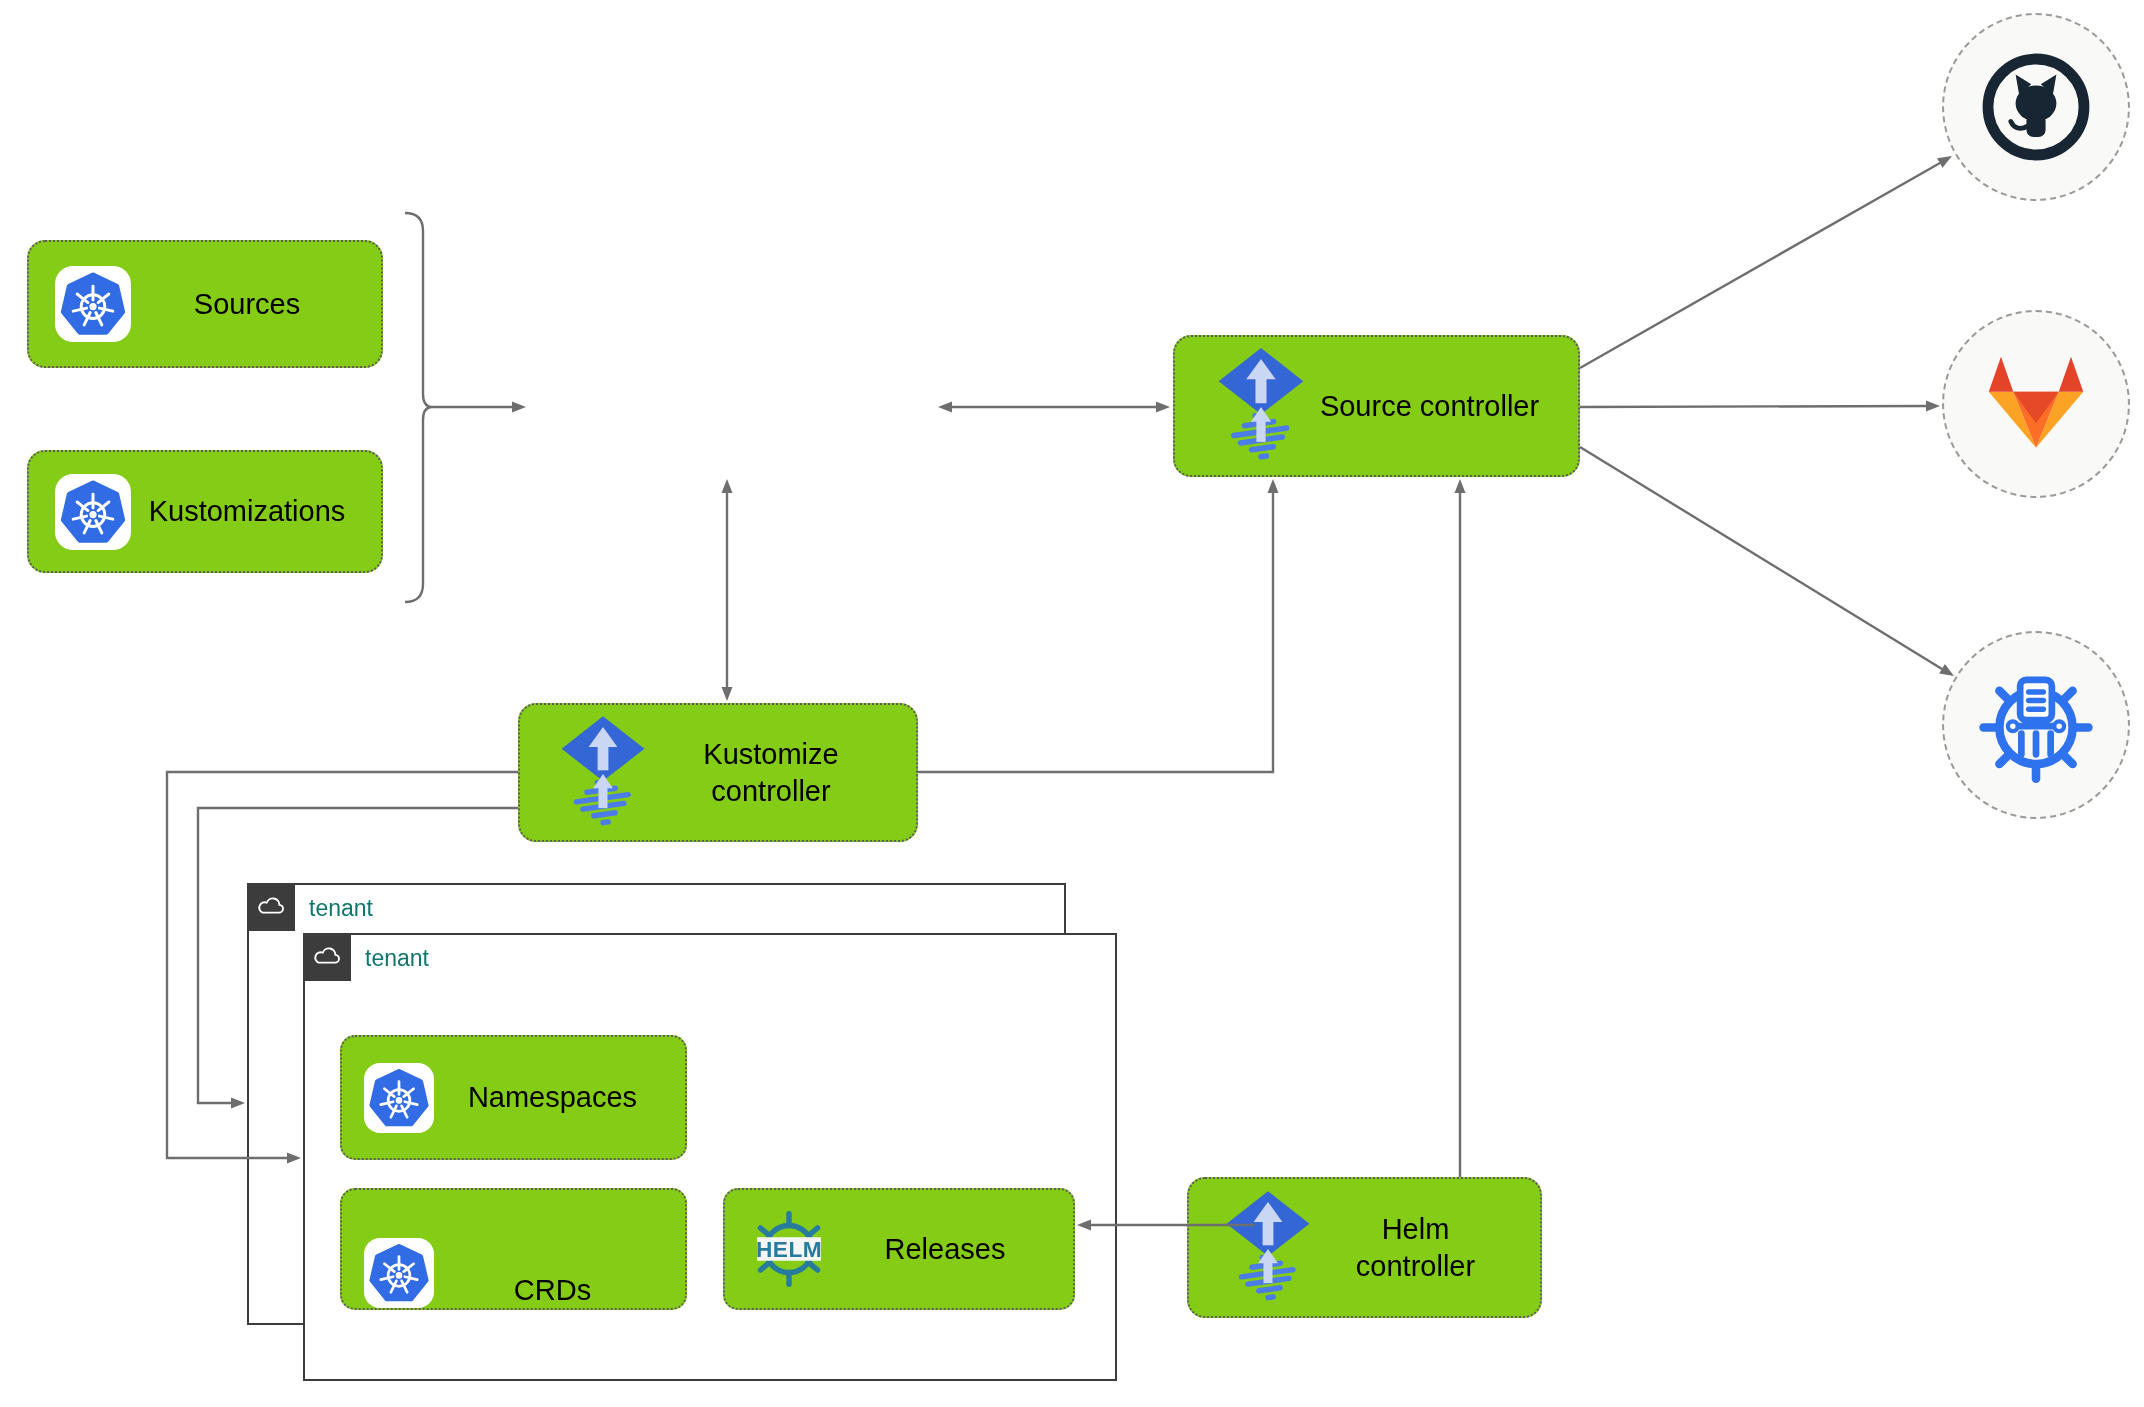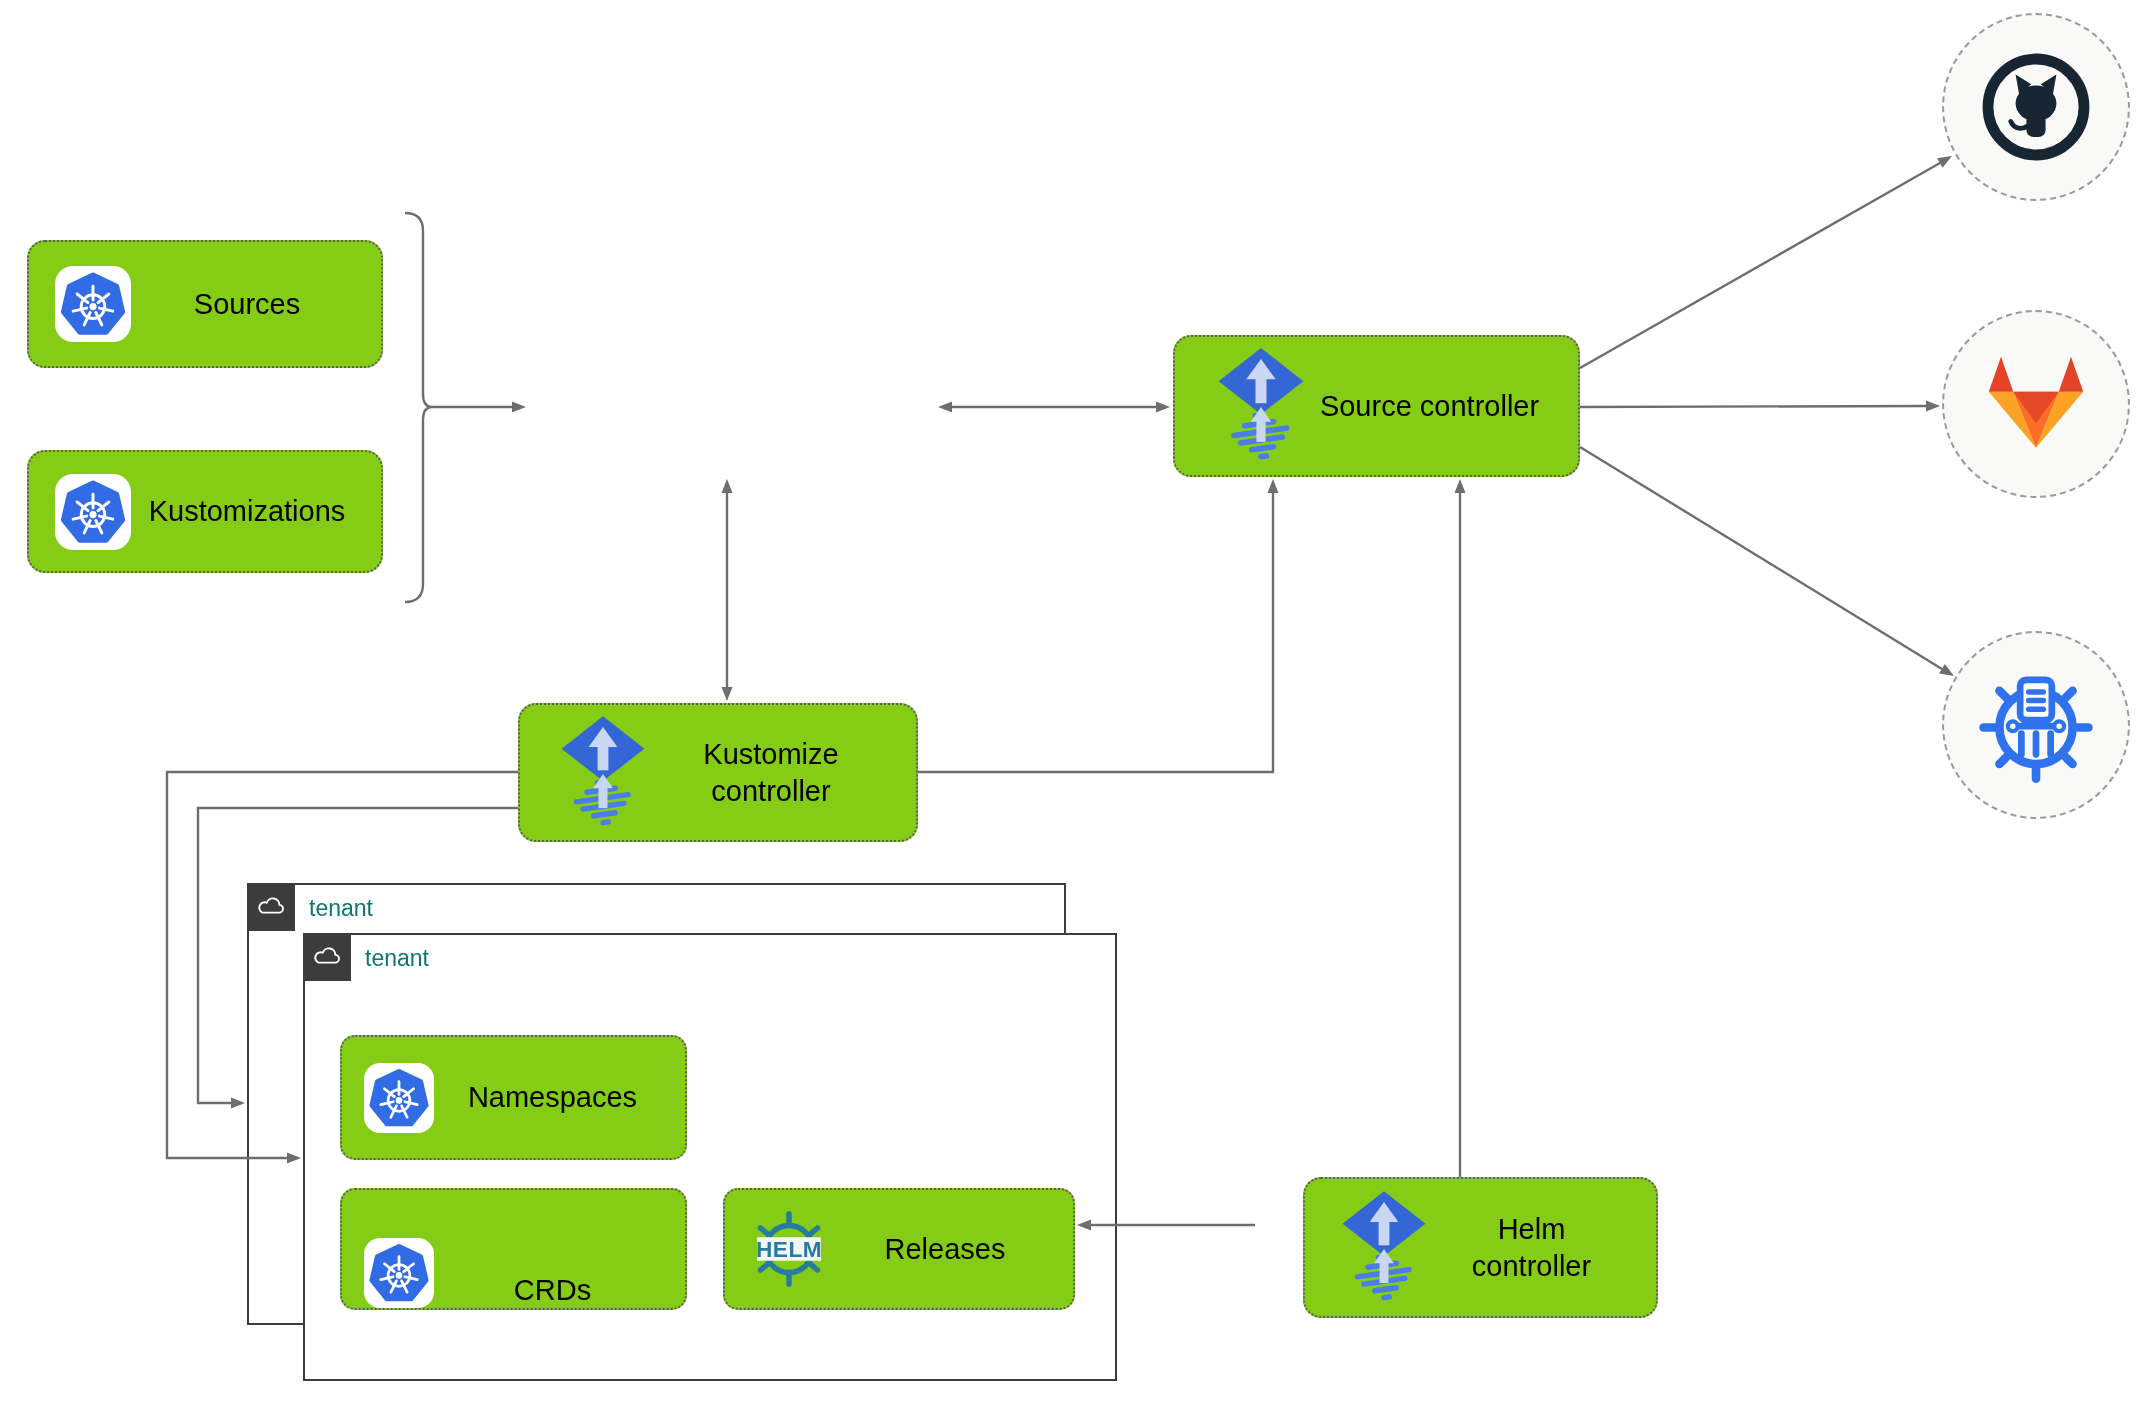--- a/index.html
+++ b/index.html
@@ -104,21 +104,21 @@
     <div class="lbl" style="max-width:230px;margin:0 auto;">Source controller</div>
   </div>
 
   <div class="node layer3" style="left:518px;top:703px;width:400px;height:139px;padding:0 22px 0 38px;">
     <svg width="90" height="114" viewBox="0 0 100 126">
         <use href="#sym-flux"></use>
       </svg>
     <div class="lbl" style="max-width:210px;margin:2px auto;">Kustomize controller</div>
   </div>
 
-  <div class="node layer3" style="left:1303px;top:1177px;width:355px;height:141px;padding:0 22px 0 34px;">
+  <div class="node layer3" style="left:1187px;top:1177px;width:355px;height:141px;padding:0 22px 0 34px;">
     <svg width="90" height="114" viewBox="0 0 100 126">
         <use href="#sym-flux"></use>
       </svg>
     <div class="lbl" style="max-width:190px;margin:0 auto;">Helm controller</div>
   </div>
 
   <div class="node layer3" style="left:340px;top:1035px;width:347px;height:125px;border-radius:15px;padding:0 14px 0 22px;">
     <svg class="icon-plate" width="70" height="70" viewBox="-8 -8 116 116" style="border-radius:16px">
         <use href="#sym-k8s"></use>
       </svg>

